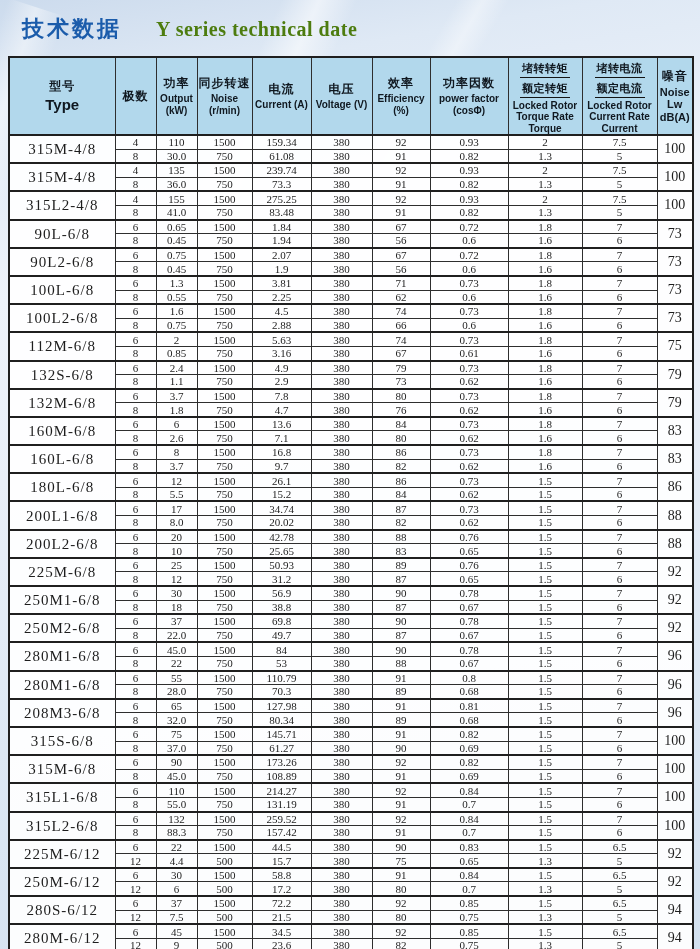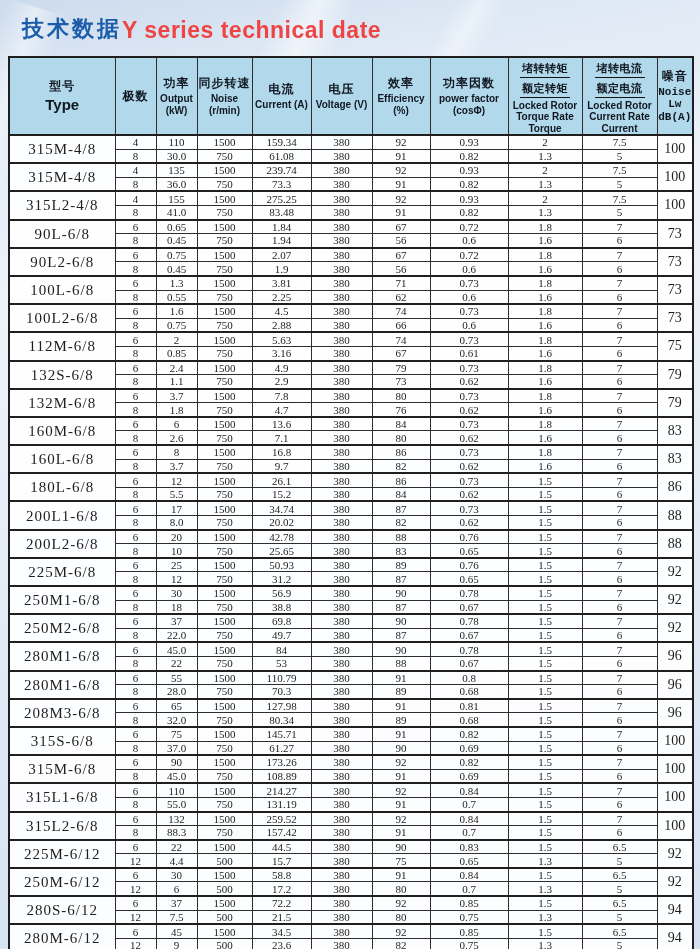--- a/index.html
+++ b/index.html
@@ -10,23 +10,23 @@
       linear-gradient(170deg,#ccdbed 0%,#dfe9f5 10%,#eef3fa 28%,#e9eff8 45%,#dde8f4 70%,#d3e1f0 100%);
   }
   .swirl{position:absolute;pointer-events:none;}
   .swirl-1{left:240px;top:-30px;width:70px;height:260px;transform:rotate(24deg);
     background:linear-gradient(90deg,rgba(255,255,255,0) 0%,rgba(255,255,255,.55) 50%,rgba(255,255,255,0) 100%);}
   .swirl-2{left:420px;top:-40px;width:46px;height:220px;transform:rotate(30deg);
     background:linear-gradient(90deg,rgba(255,255,255,0) 0%,rgba(255,255,255,.4) 50%,rgba(255,255,255,0) 100%);}
   .swirl-3{left:-40px;top:0px;width:60px;height:300px;transform:rotate(18deg);
     background:linear-gradient(90deg,rgba(255,255,255,0) 0%,rgba(255,255,255,.45) 50%,rgba(255,255,255,0) 100%);}
 
-  .titlebar{padding:14px 0 0 22px;display:flex;align-items:flex-end;position:relative;}
+  .titlebar{padding:14px 0 0 22px;display:flex;align-items:center;gap:34px;position:relative;}
   .title-cn{font-size:22px;font-weight:bold;letter-spacing:3px;color:#1b5cab;}
-  .title-en{font-family:Liberation Sans, sans-serif;font-size:23px;font-weight:bold;color:#ef4444;letter-spacing:.5px;}
+  .title-en{font-family:Liberation Serif, serif;font-size:20px;font-weight:bold;color:#4d7c0f;letter-spacing:.5px;}
 
   table.tech{
     border-collapse:collapse;table-layout:fixed;
     width:684px;margin:12px 0 0 8px;
     background:rgba(255,255,255,.92);
     border:2px solid #1f1f1f;position:relative;
   }
   .tech th,.tech td{border:1px solid #2e2e2e;text-align:center;vertical-align:middle;padding:0;}
   .tech thead th{background:#b2d8ec;height:64px;border-bottom:2px solid #1f1f1f;}
   .h-cn{display:block;font-size:12px;font-weight:bold;color:#101820;letter-spacing:1px;line-height:1.25;}
@@ -111,21 +111,21 @@
       </th>
       <th>
         <div class="frac">
           <span>堵转电流</span>
           <span>额定电流</span>
         </div>
         <span class="h-en">Locked Rotor Current Rate Current</span>
       </th>
       <th>
         <span class="h-cn">噪音</span>
-        <span class="h-en" style="font-size:11px;font-family:Liberation Mono, monospace;">Noise Lw dB(A)</span>
+        <span class="h-en" style="font-size:11px;">Noise Lw dB(A)</span>
       </th>
     </tr>
   </thead>
   <tbody>
       <tr class="g-top">
         <td rowspan="2" class="type-cell">315M-4/8</td>
         <td>4</td>
         <td>110</td>
         <td>1500</td>
         <td>159.34</td>

